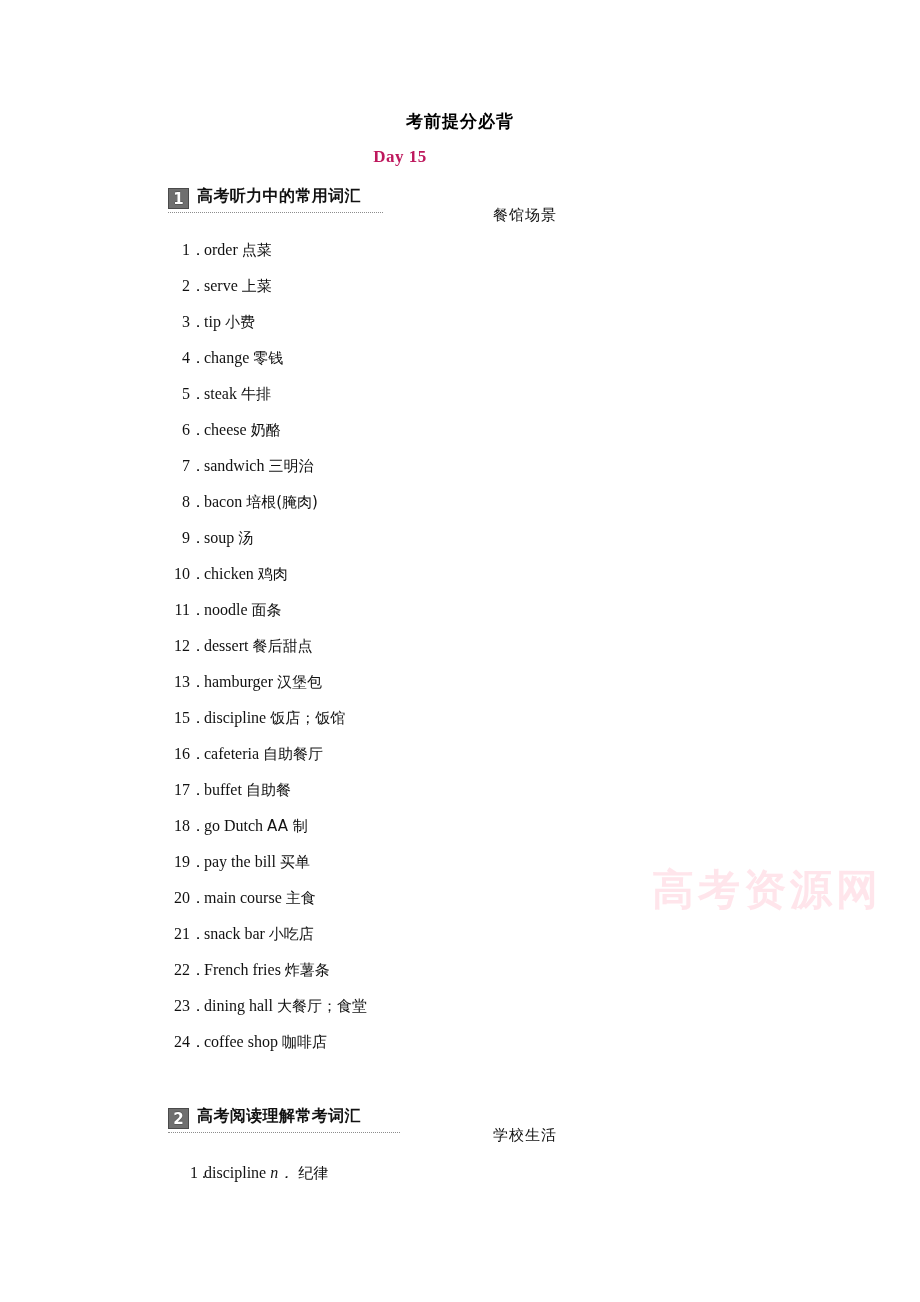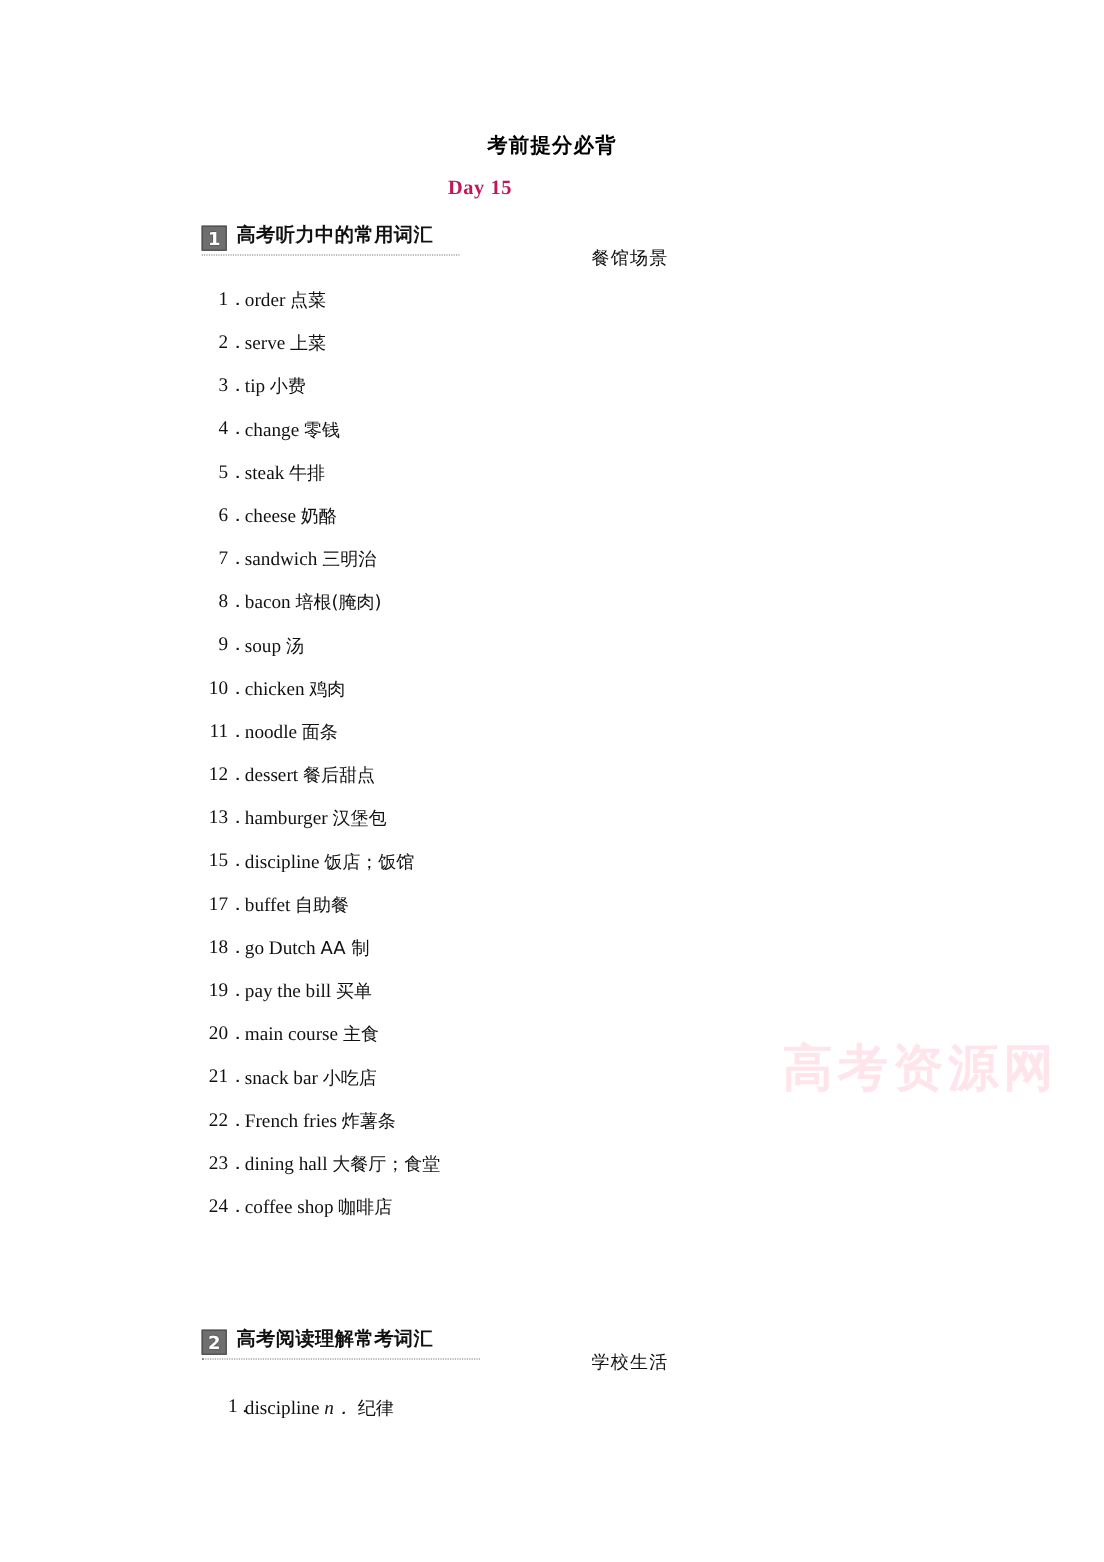--- a/index.html
+++ b/index.html
@@ -233,20 +233,24 @@
     </li>
     <li class="vocab-item">
       <span class="vi-num">13．</span>
       <span class="vi-text"><span>hamburger </span><span class="cn">汉堡包</span></span>
     </li>
     <li class="vocab-item">
       <span class="vi-num">15．</span>
       <span class="vi-text"><span>discipline </span><span class="cn">饭店；饭馆</span></span>
     </li>
     <li class="vocab-item">
+      <span class="vi-num">16．</span>
+      <span class="vi-text"><span>cafeteria </span><span class="cn">自助餐厅</span></span>
+    </li>
+    <li class="vocab-item">
       <span class="vi-num">17．</span>
       <span class="vi-text"><span>buffet </span><span class="cn">自助餐</span></span>
     </li>
     <li class="vocab-item">
       <span class="vi-num">18．</span>
       <span class="vi-text"><span>go Dutch </span><span class="cn">AA 制</span></span>
     </li>
     <li class="vocab-item">
       <span class="vi-num">19．</span>
       <span class="vi-text"><span>pay the bill </span><span class="cn">买单</span></span>

